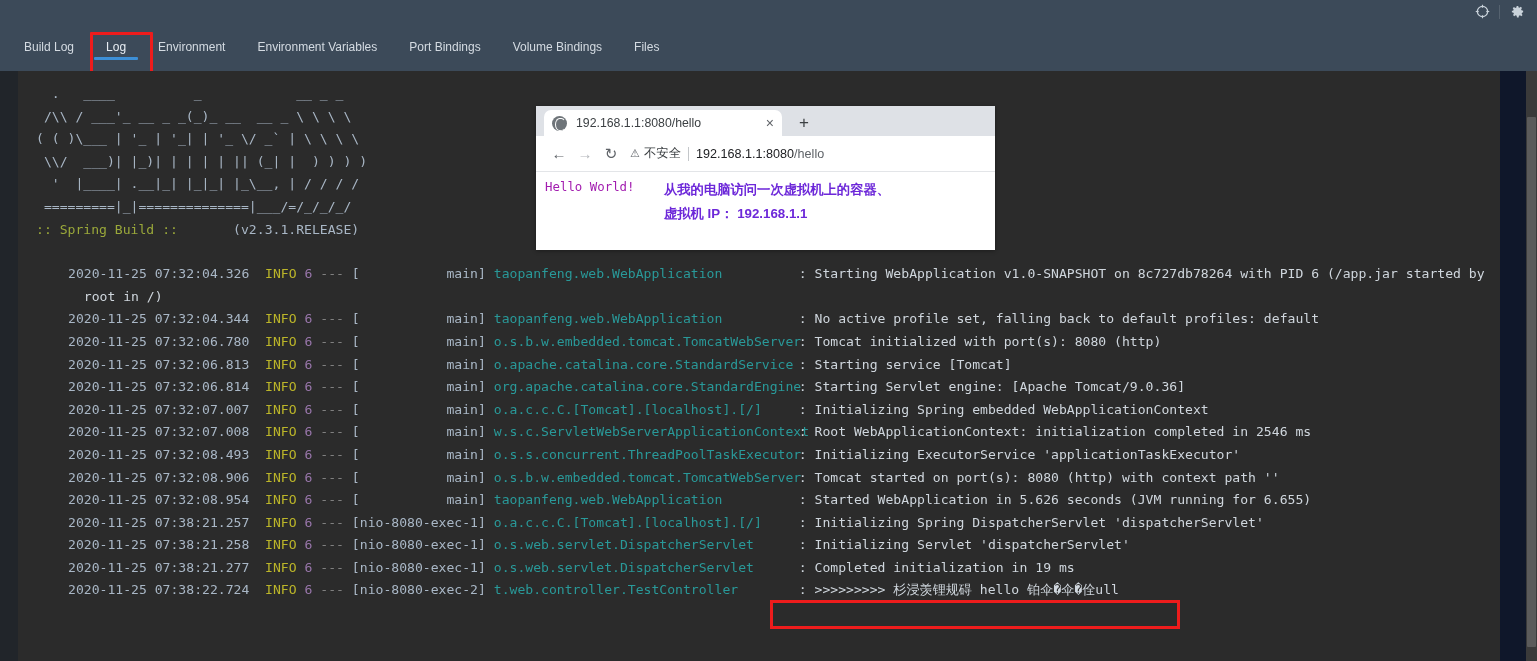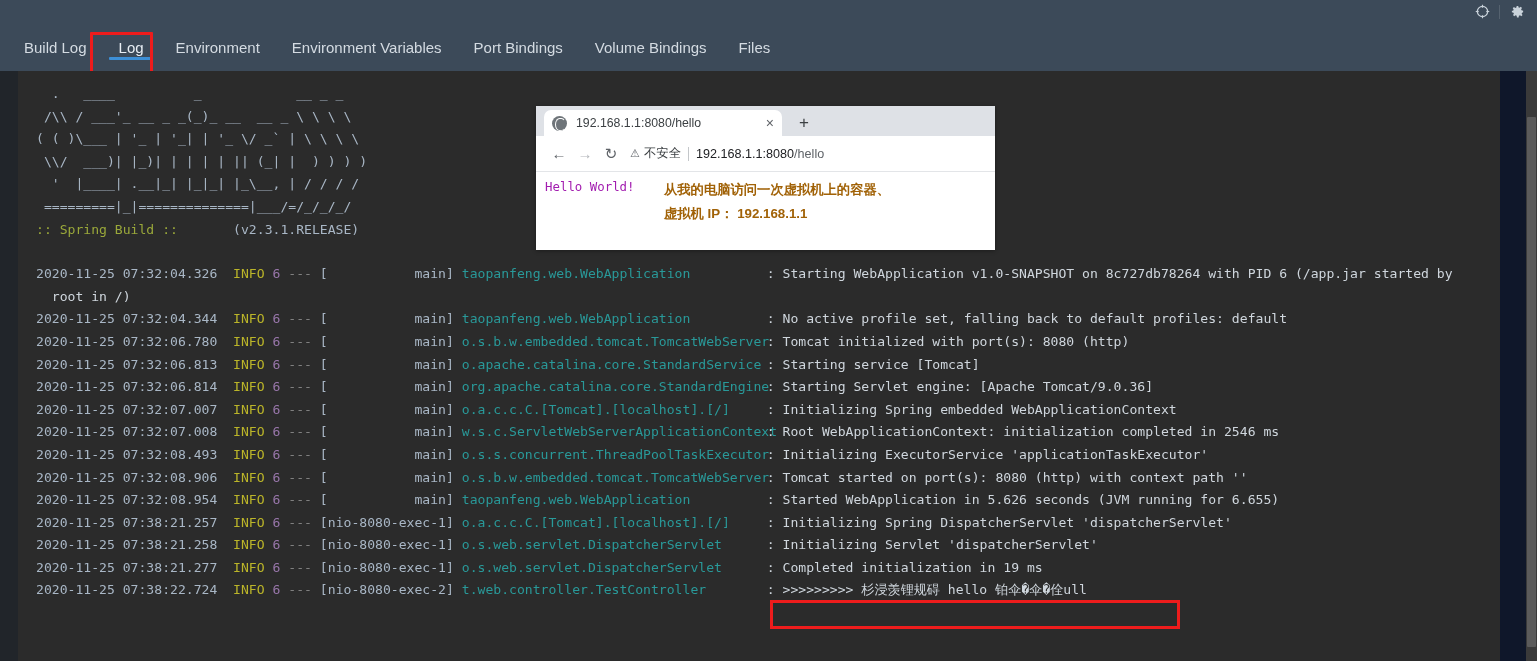--- a/index.html
+++ b/index.html
@@ -23,21 +23,21 @@
   .tsep{width:1px;height:14px;background:#55626f;margin:0 3px;}
 
   .tabbar{
     position:absolute;left:0;top:23px;width:1537px;height:48px;
     background:#3c4a59;
     border-bottom:1px solid #2f3b47;
   }
   .tabs{position:absolute;left:18px;top:0;height:48px;display:flex;align-items:flex-start;}
   .tab{
     position:relative;height:48px;display:flex;align-items:center;
-    padding:0 16px;color:#d4dbe2;font-size:15px;white-space:nowrap;
+    padding:0 16px;color:#d4dbe2;font-size:12px;white-space:nowrap;
     box-sizing:border-box;
     text-align:center;
   }
   .tab:first-child{padding-left:6px;}
   .tab.active{color:#e8eef4;}
   .tab.active .uline{
     position:absolute;left:50%;transform:translateX(-50%);
     bottom:11px;width:44px;height:3px;background:#3d8fd6;border-radius:1px;
   }
 
@@ -64,21 +64,21 @@
     color:#a9b7c6;
   }
   .console .pad{padding:12px 0 0 18px;}
 
   .banner{white-space:pre;color:#a9b7c6;font-size:13.1px;line-height:22.6px;}
   .banner .sb{color:#9aa83a;}
   .banner .ver{color:#a9b7c6;}
 
   .gap{height:22px;}
 
-  .logline{white-space:pre;}
+  .logline{white-space:pre;margin-left:32px;}
   .ts{color:#a9b7c6;}
   .lvl{color:#bbb529;}
   .pid{color:#9876aa;}
   .dash{color:#808080;}
   .thread{color:#a9b7c6;}
   .logger{color:#299999;}
   .msg{color:#cfd6dd;}
   .cont{color:#cfd6dd;}
 
   
@@ -146,21 +146,21 @@
   .ourl b{color:#202124;font-weight:400;}
   .bw-page{
     position:relative;height:78px;background:#ffffff;
   }
   .hello{
     position:absolute;left:9px;top:7px;
     font-family:"DejaVu Sans Mono","Liberation Mono",monospace;
     font-size:12.4px;color:#a21caf;
   }
   .redtext{
-    position:absolute;left:128px;top:6px;color:#a16207;
+    position:absolute;left:128px;top:6px;color:#6d28d9;
     font-family:"Liberation Sans",sans-serif;
     font-weight:bold;font-size:13.3px;line-height:24px;
   }
 </style>
 </head>
 <body>
 
 <div class="app">
 
   <div class="titlebar">

